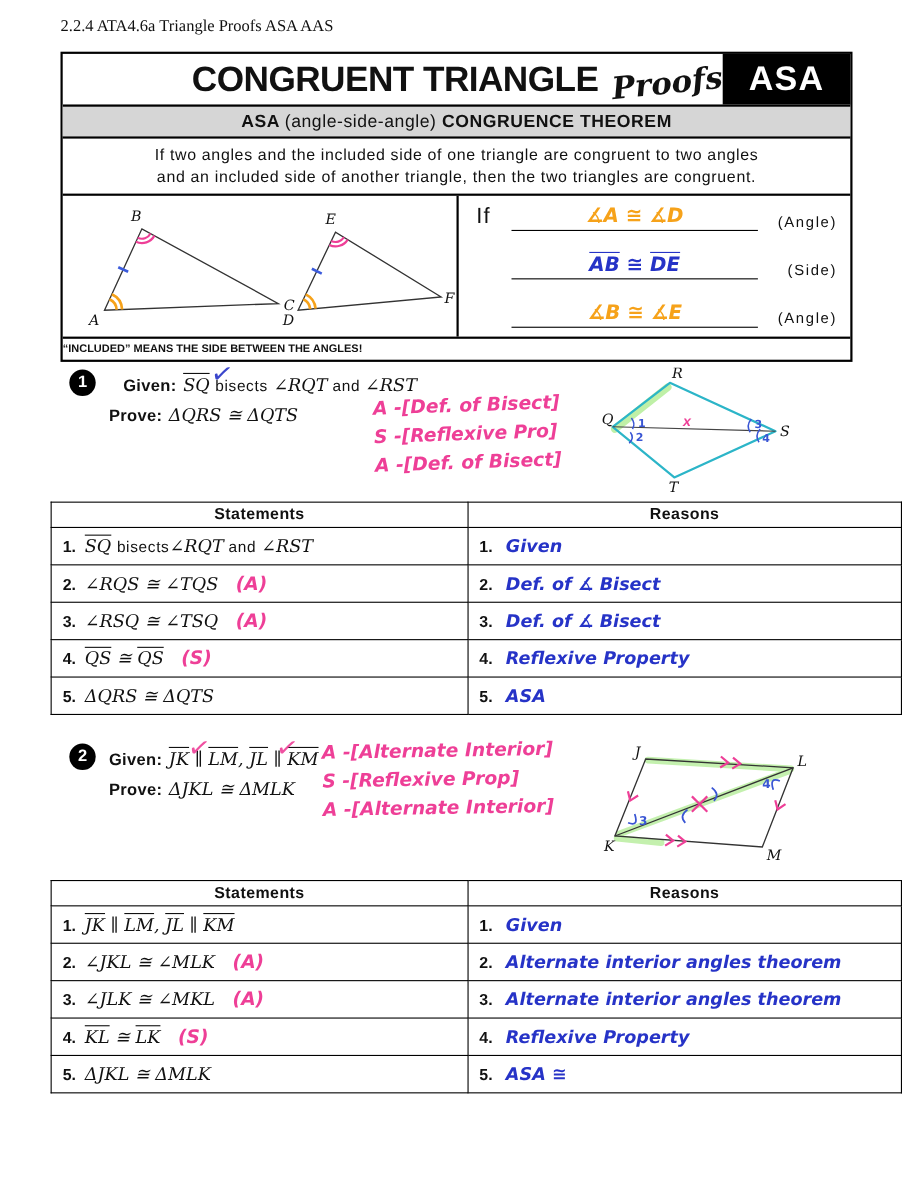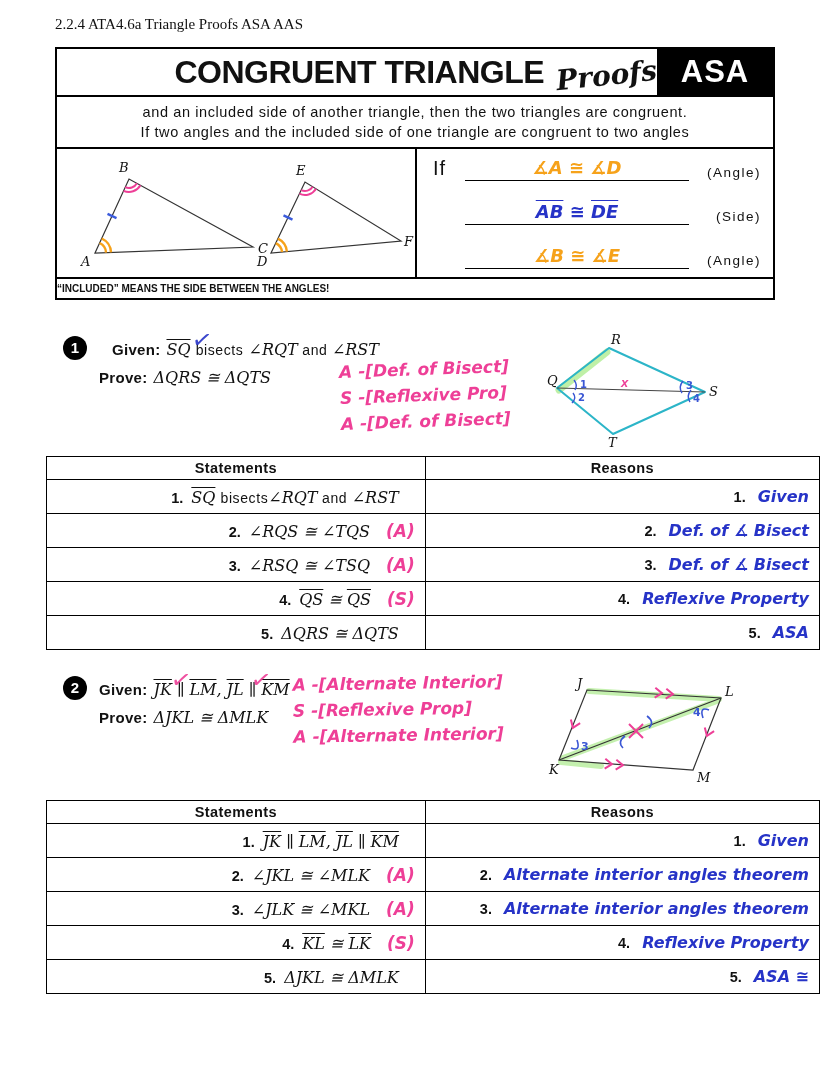--- a/index.html
+++ b/index.html
@@ -69,21 +69,21 @@
   .kite-svg { position:absolute; left:492px; top:2px; }
   .para-svg { position:absolute; left:492px; top:12px; }
   .svg-label text { font-family:"DejaVu Serif","Liberation Serif",serif; font-style:italic;
                     font-size:13px; fill:#111; }
 
   
   .proof-table { position:absolute; left:46px; width:774px; border-collapse:collapse; background:#fff; }
   .t1 { top:456px; } .t2 { top:800px; }
   .proof-table th, .proof-table td { border:1.5px solid #000; }
   .proof-table th { height:23px; font-size:14.5px; letter-spacing:0.4px; font-weight:bold; }
-  .proof-table td { height:34px; padding:0 10px; font-size:15px; vertical-align:middle;text-align:right; }
+  .proof-table td { height:34px; padding:0 10px; font-size:15px; vertical-align:middle; }
   td.stmt { width:49%; }
   .row-num { font-weight:bold; font-size:14.5px; margin-right:8px;
              font-family:"Liberation Sans",sans-serif; font-style:normal; }
   .ann { margin-left:16px; font-size:17px; }
   .reason-hw { font-size:16px; margin-left:4px; }
 </style>
 </head>
 <body>
 
 <div class="page">
@@ -92,24 +92,25 @@
 
   <div class="main-box">
     <div class="title-row">
       <div class="title-main">
         <span class="title-text">CONGRUENT TRIANGLE</span>
         <span class="title-script hw-script">Proofs</span>
       </div>
       <div class="asa-badge">ASA</div>
     </div>
 
+    <div class="gray-banner"><span class="b">ASA </span><span>(angle-side-angle) </span><span class="b">CONGRUENCE THEOREM</span></div>
 
     <div class="theorem-body">
+      <div>If two angles and the included side of one triangle are congruent to two angles</div>
       <div>and an included side of another triangle, then the two triangles are congruent.</div>
-      <div>If two angles and the included side of one triangle are congruent to two angles</div>
     </div>
 
     <div class="diagram-row">
       <div class="tri-cell">
         <svg class="tri-svg" width="358" height="126" viewBox="0 0 358 126">
           <g stroke="#333" stroke-width="1.2" fill="none">
             <path d="M38,104 L72,30 L196,98 Z"></path>
             <path d="M214,104 L248,33 L344,92 Z"></path>
           </g>
           <g stroke="#f6a21a" stroke-width="2.4" fill="none">

